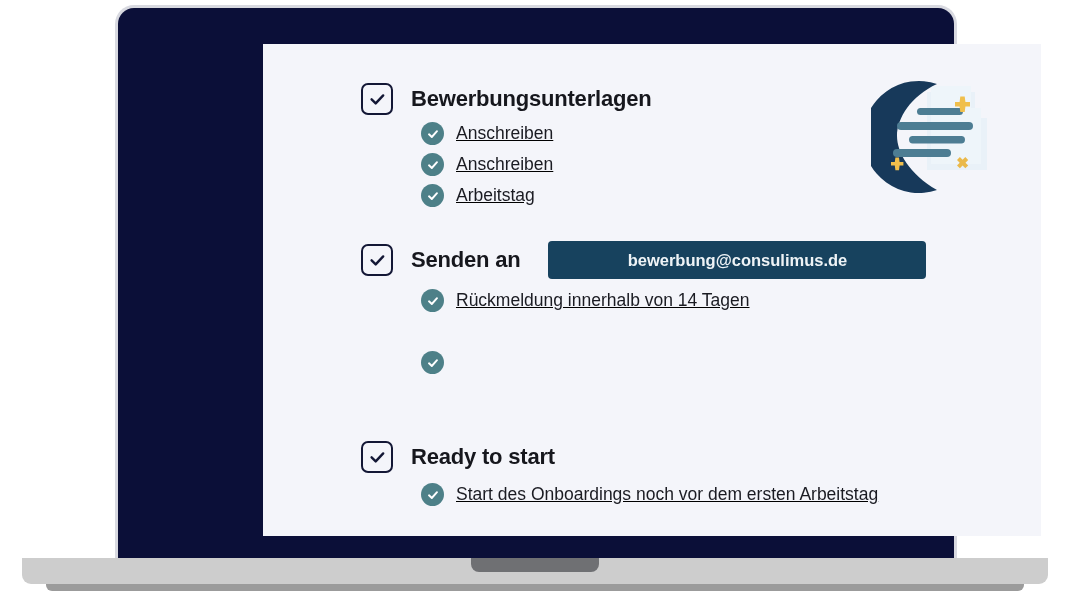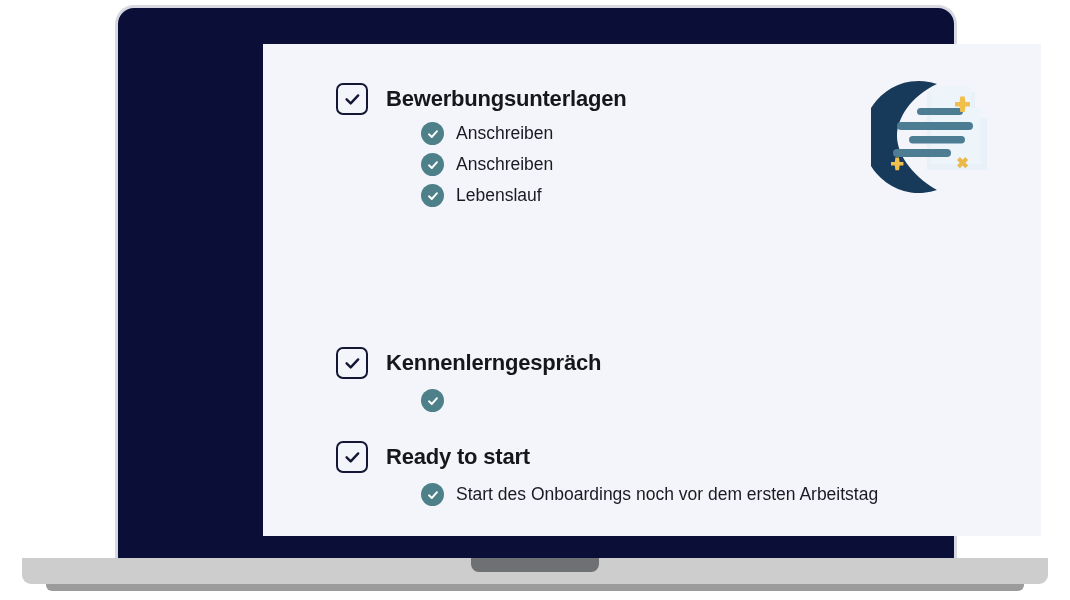--- a/index.html
+++ b/index.html
@@ -84,21 +84,21 @@
   .group {
     position: absolute;
     left: 0;
     width: 778px;
   }
 
   .group-head {
     display: flex;
     align-items: center;
     gap: 18px;
-    padding-left: 73px;
+    padding-left: 98px;
     height: 38px;
   }
 
   .checkbox-square {
     width: 32px;
     height: 32px;
     min-width: 32px;
     border: 2.3px solid #131735;
     border-radius: 7px;
     box-sizing: border-box;
@@ -116,20 +116,21 @@
     letter-spacing: -0.2px;
     white-space: nowrap;
   }
 
   .sub-item {
     display: flex;
     align-items: center;
     gap: 12px;
     padding-left: 158px;
     height: 31px;
+    text-decoration: underline;
   }
 
   .check-circle {
     width: 23px;
     height: 23px;
     min-width: 23px;
     border-radius: 50%;
     background: #4d8088;
     display: flex;
     align-items: center;
@@ -207,34 +208,47 @@
                 </svg>
             </span>
             <span class="sub-label">Anschreiben</span>
           </div>
           <div class="sub-item">
             <span class="check-circle">
               <svg width="14" height="14" viewBox="0 0 14 14">
                   <path d="M3 7.3 L5.8 10 L11 4.2" fill="none" stroke="#ffffff" stroke-width="1.9" stroke-linecap="round" stroke-linejoin="round"></path>
                 </svg>
             </span>
-            <span class="sub-label">Lebenslauf</span>
-          </div>
-        </div>
-
-
-        <div class="group" style="top:300px;">
+            <span class="sub-label">Arbeitstag</span>
+          </div>
+        </div>
+
+        <div class="group" style="top:197px;">
           <div class="group-head">
             <span class="checkbox-square">
               <svg width="19" height="19" viewBox="0 0 19 19">
                   <path d="M3.6 9.3 L7.7 13.4 L15.2 5.4" fill="none" stroke="#131735" stroke-width="2.4" stroke-linecap="round" stroke-linejoin="round"></path>
                 </svg>
             </span>
-            <span class="group-title">Kennenlerngespräch</span>
-          </div>
+            <span class="group-title">Senden an</span>
+            <span id="email-chip">
+              <span id="email-chip-label">bewerbung@consulimus.de</span>
+            </span>
+          </div>
+          <div class="sub-item" style="margin-top:6px;">
+            <span class="check-circle">
+              <svg width="14" height="14" viewBox="0 0 14 14">
+                  <path d="M3 7.3 L5.8 10 L11 4.2" fill="none" stroke="#ffffff" stroke-width="1.9" stroke-linecap="round" stroke-linejoin="round"></path>
+                </svg>
+            </span>
+            <span class="sub-label">Rückmeldung innerhalb von 14 Tagen</span>
+          </div>
+        </div>
+
+        <div class="group" style="top:300px;">
           <div class="sub-item" style="margin-top:3px;">
             <span class="check-circle">
               <svg width="14" height="14" viewBox="0 0 14 14">
                   <path d="M3 7.3 L5.8 10 L11 4.2" fill="none" stroke="#ffffff" stroke-width="1.9" stroke-linecap="round" stroke-linejoin="round"></path>
                 </svg>
             </span>
           </div>
         </div>
 
         <div class="group" style="top:394px;text-align:right;">

